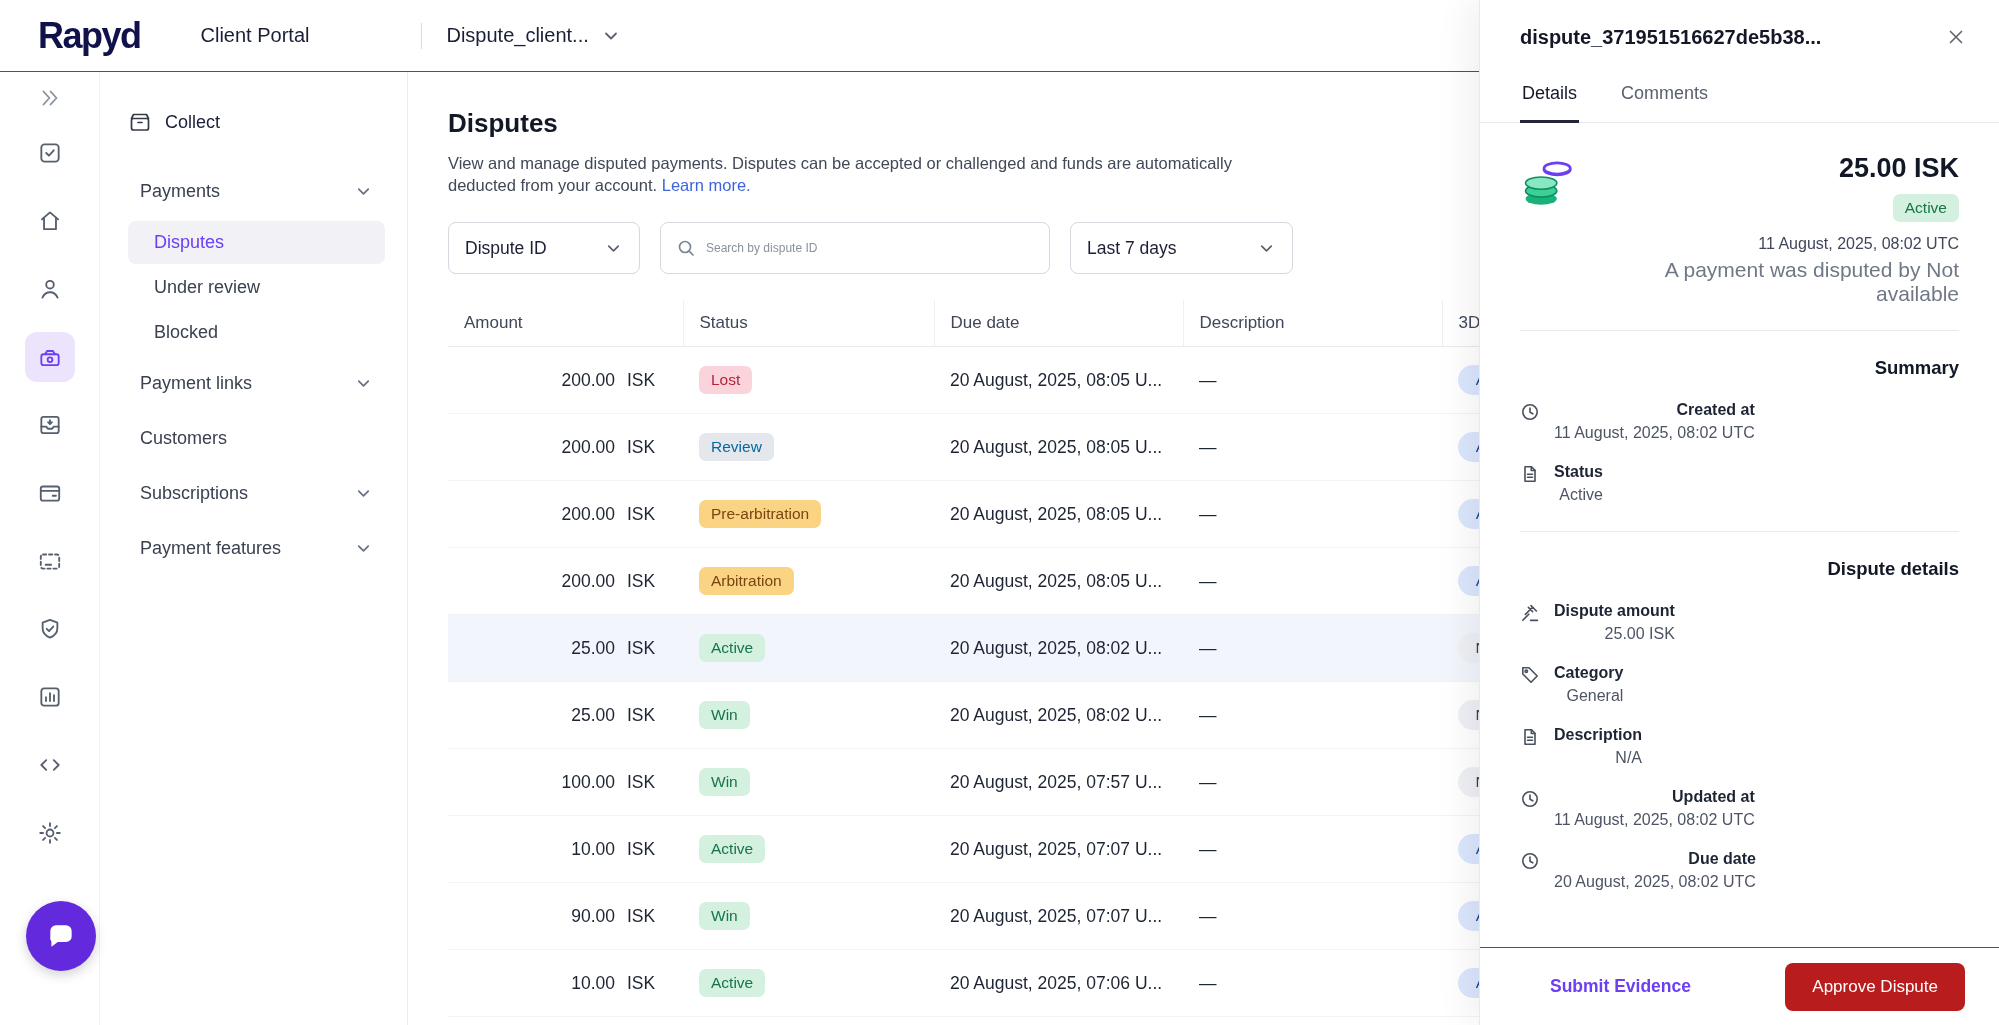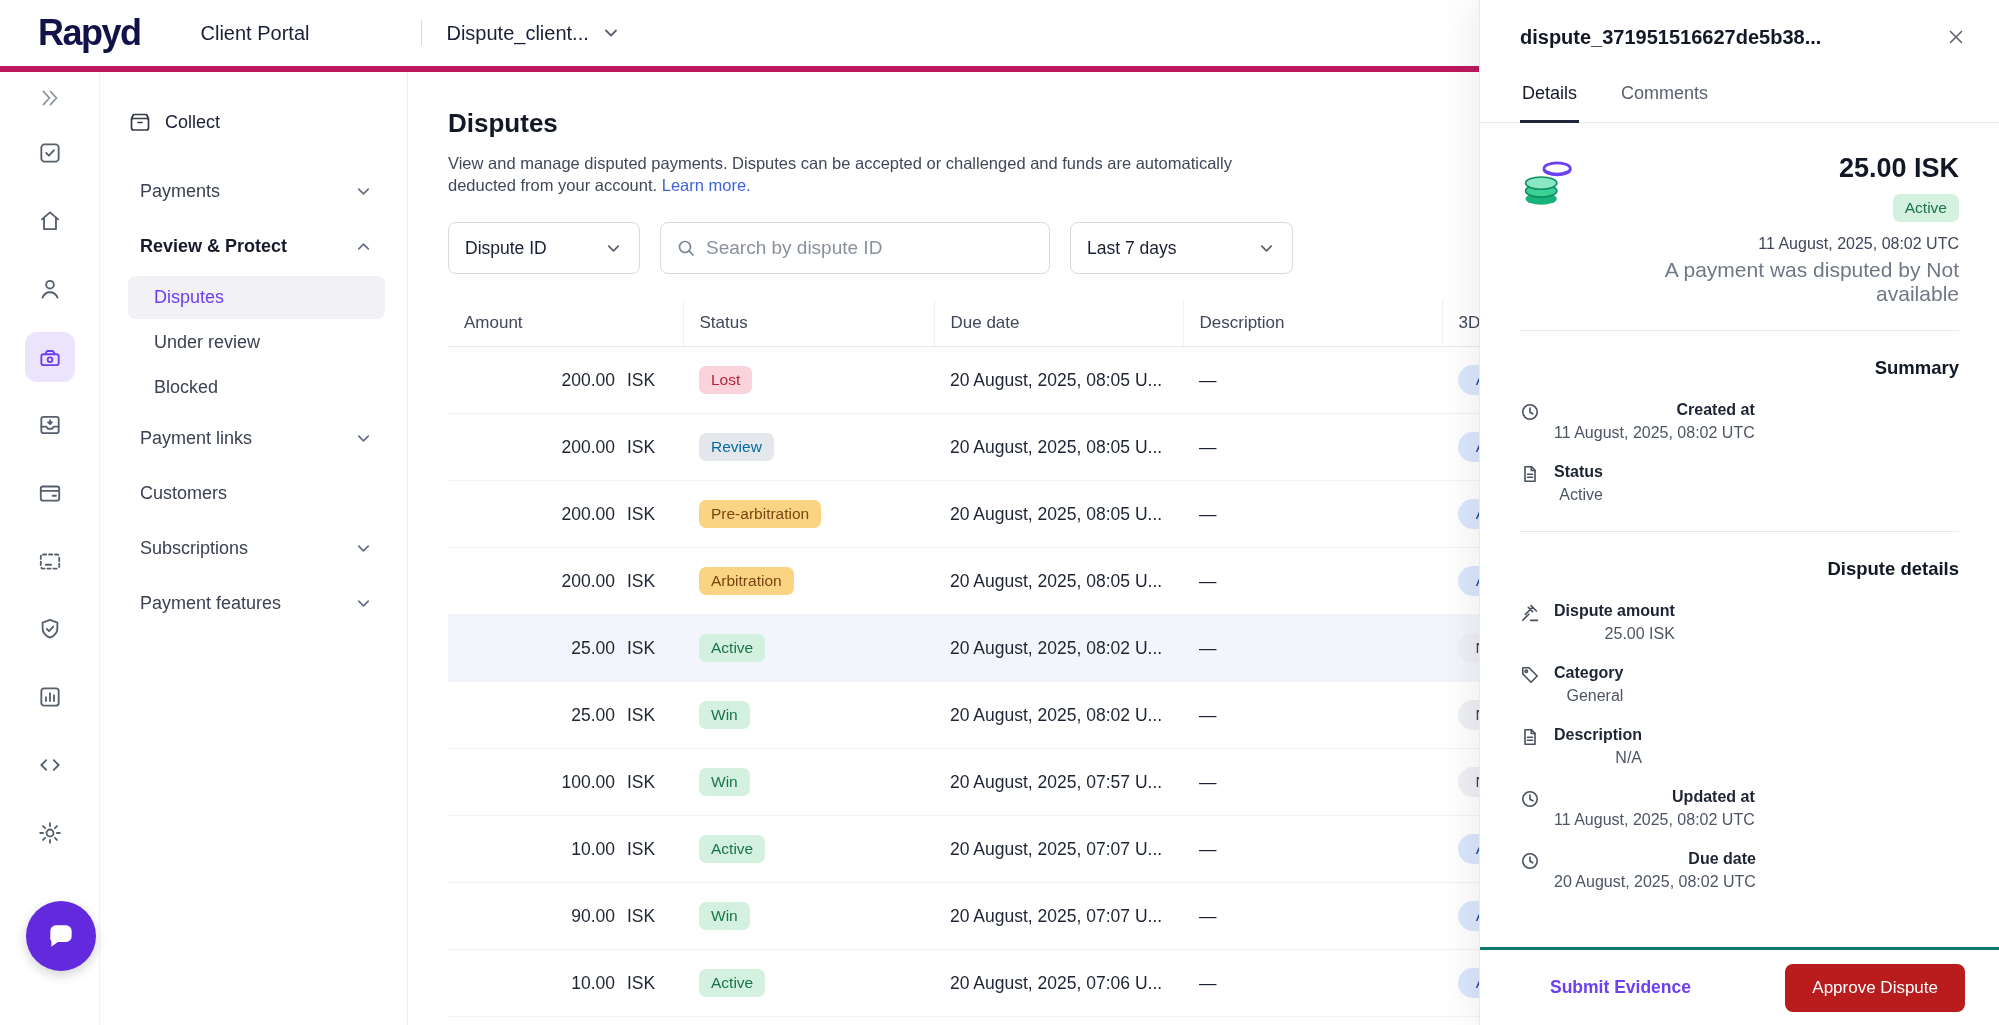--- a/index.html
+++ b/index.html
@@ -4,21 +4,21 @@
 <style>
   * { margin:0; padding:0; box-sizing:border-box; }
   html,body { width:1999px; height:1025px; }
   body {
     font-family:"Liberation Sans","DejaVu Sans",sans-serif;
     background:#ffffff; color:#1d2433; overflow:hidden; position:relative; font-size:16px;
   }
   svg { display:block; }
 
   
-  .topbar { height:72px; display:flex; align-items:center; padding-left:38px; background:#fff; border-bottom:6px solid #be185d; }
+  .topbar { height:72px; display:flex; align-items:center; padding-left:38px; background:#fff; border-bottom:1px solid #be185d; }
   .logo { font-size:36px; font-weight:800; color:#12124b; letter-spacing:-1.5px; margin-right:60px; }
   .portal-label { font-size:20px; color:#1a1f36; margin-right:112px; }
   .topbar-divider { width:1px; height:26px; background:#d8dbe0; margin-right:24px; }
   .workspace-btn { display:flex; align-items:center; gap:12px; font-size:20px; color:#1a1f36; background:none; border:none; cursor:pointer; font-family:inherit; }
   .workspace-btn .chev svg { width:20px; height:20px; color:#5b616e; }
 
   .content-row { display:flex; height:953px; }
 
   
   .icon-rail { width:100px; padding-top:6px; display:flex; flex-direction:column; align-items:center; border-right:1px solid #f2f3f5; flex-shrink:0; }
@@ -44,21 +44,21 @@
   .page-desc { font-size:16.5px; color:#414857; line-height:1.34; max-width:856px; margin-bottom:26px; }
   .learn-more { color:#3e63dd; text-decoration:none; cursor:pointer; }
 
   .filters { display:flex; align-items:center; margin-bottom:26px; }
   .select { height:52px; border:1px solid #d5d9e0; border-radius:8px; display:flex; align-items:center; justify-content:space-between; padding:0 16px; font-size:17.5px; color:#1a1f36; background:#fff; cursor:pointer; }
   .select .chev svg { width:19px; height:19px; color:#5b616e; }
   .select.type { width:192px; margin-right:20px; }
   .select.range { width:223px; margin-left:20px; }
   .search-box { width:390px; height:52px; border:1px solid #d5d9e0; border-radius:8px; display:flex; align-items:center; padding:0 15px; gap:10px; background:#fff; }
   .search-box svg { width:20px; height:20px; color:#7a8596; flex-shrink:0; }
-  .search-box input { border:none; outline:none; font-size:19px; flex:1; color:#1a1f36; font-family:inherit; background:transparent; }
+  .search-box input { border:none; outline:none; font-size:12px; flex:1; color:#1a1f36; font-family:inherit; background:transparent; }
   .search-box input::placeholder { color:#8a919e; }
 
   table.disputes-table { width:100%; border-collapse:collapse; table-layout:fixed; }
   .disputes-table th { text-align:left; font-size:17px; font-weight:500; color:#40475a; padding:13px 16px; border-bottom:1px solid #e7e9ee; border-right:1px solid #eef0f3; white-space:nowrap; overflow:hidden; }
   .disputes-table th:last-child { border-right:none; }
   .disputes-table td { padding:0 16px; height:67px; border-bottom:1px solid #f2f3f6; font-size:17.5px; color:#1d2433; white-space:nowrap; overflow:hidden; }
   tr.selected td { background:#f3f5fd; }
   .amount-wrap { display:flex; align-items:center; justify-content:flex-end; }
   .amount-value { text-align:right; }
   .currency { width:40px; text-align:left; margin-left:12px; }
@@ -93,21 +93,21 @@
 
   .info-section { padding:26px 0 6px; }
   .info-section.bordered { border-bottom:1px solid #e7e9ee; }
   .section-title { font-size:18.5px; font-weight:700; color:#121826; margin-bottom:22px; }
   .info-item { display:flex; gap:14px; margin-bottom:21px; }
   .info-icon { width:20px; height:20px; color:#49505e; margin-top:1px; flex-shrink:0; }
   .info-icon svg { width:20px; height:20px; }
   .info-label { font-size:16px; font-weight:600; color:#1d2433; margin-bottom:5px; }
   .info-value { font-size:16px; color:#4d5464; }
 
-  .drawer-footer { border-top:3px solid #0f766e; height:78px; display:flex; align-items:center; justify-content:space-between; padding:0 34px 0 70px; flex-shrink:0; }
+  .drawer-footer { border-top:1px solid #0f766e; height:78px; display:flex; align-items:center; justify-content:space-between; padding:0 34px 0 70px; flex-shrink:0; }
   .btn-text { font-size:17.5px; font-weight:600; color:#6c3ff2; background:none; border:none; cursor:pointer; font-family:inherit; }
   .btn-primary { font-size:17px; font-weight:500; color:#fff; background:#b91c1c; border:none; border-radius:8px; padding:14px 27px; cursor:pointer; font-family:inherit; }
 
   
   .chat-fab { position:absolute; left:26px; bottom:54px; width:70px; height:70px; border-radius:50%; background:#6229dd; display:flex; align-items:center; justify-content:center; border:none; cursor:pointer; z-index:40; box-shadow:0 4px 12px rgba(0,0,0,.18); }
   .chat-fab svg { width:32px; height:32px; }
 </style>
 </head>
 <body>
 
@@ -211,28 +211,20 @@
             <path d="M3.5 8.5l2-4h13l2 4M10 12.5h4"></path>
           </svg>
         <span>Collect</span>
       </div>
       <nav class="side-nav">
         <div class="nav-item">
           <span>Payments</span>
           <span class="chev">
               <svg viewBox="0 0 20 20" fill="none" stroke="currentColor" stroke-width="1.8" stroke-linecap="round" stroke-linejoin="round">
                 <path d="M5 7.5l5 5 5-5"></path>
-              </svg>
-            </span>
-        </div>
-        <div class="nav-item bold">
-          <span>Review &amp; Protect</span>
-          <span class="chev">
-              <svg viewBox="0 0 20 20" fill="none" stroke="currentColor" stroke-width="1.8" stroke-linecap="round" stroke-linejoin="round">
-                <path d="M5 12.5l5-5 5 5"></path>
               </svg>
             </span>
         </div>
         <div class="nav-sub">
           <div class="nav-item active">
             <span>Disputes</span>
           </div>
           <div class="nav-item">
             <span>Under review</span>
           </div>

